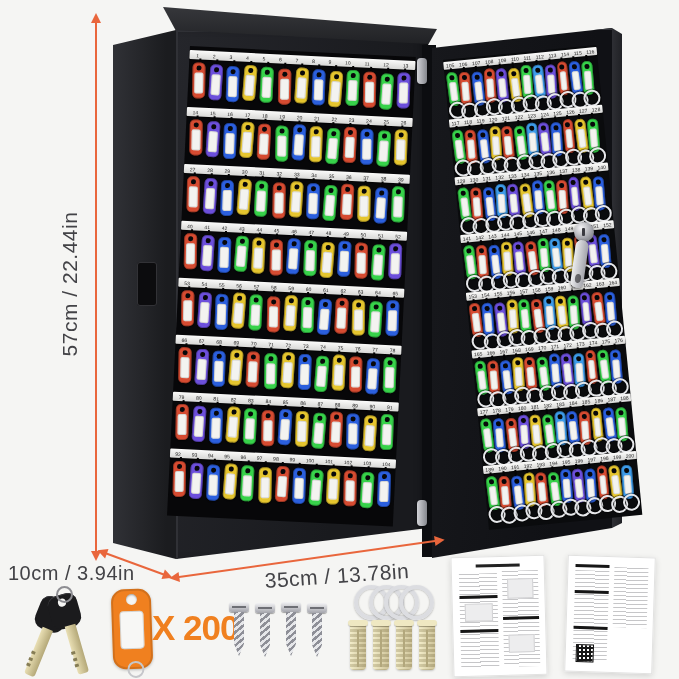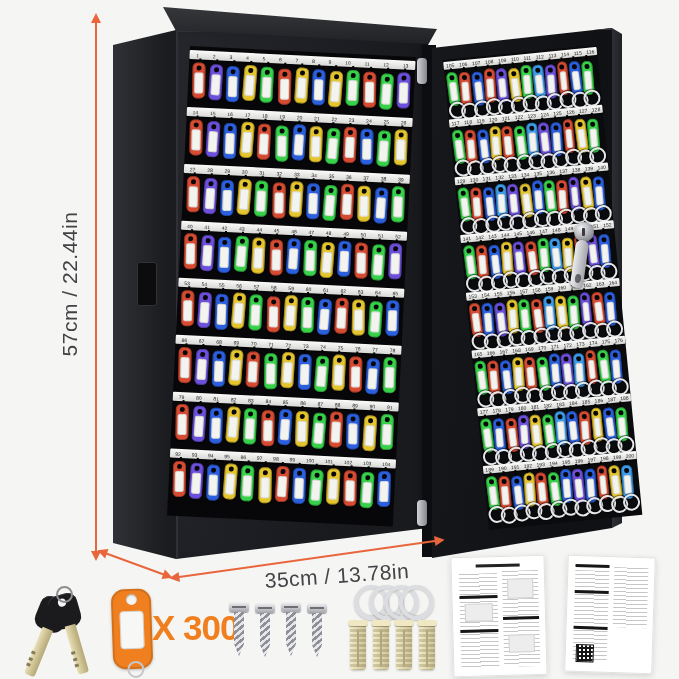--- a/index.html
+++ b/index.html
@@ -886,37 +886,38 @@
   <div class="arrow-d" style="left:176px;top:558px;width:262px;transform:rotate(-8deg);">
     <div class="hd-l"></div>
     <div class="hd-r"></div>
   </div>
   <div class="dim-label" style="left: 237px; top: 564px; width: 200px; text-align: center; font-size: 21px; transform: rotate(-4deg); color: rgb(67, 67, 71);">35cm / 13.78in</div>
 
   <div class="arrow-d" style="left:103px;top:563px;width:64px;transform:rotate(20deg);">
     <div class="hd-l"></div>
     <div class="hd-r"></div>
   </div>
+  <div class="dim-label" style="left: 8px; top: 562px; font-size: 20px; color: rgb(67, 67, 71);">10cm / 3.94in</div>
 
   <div class="key" style="left:28px;top:596px;transform:rotate(22deg);">
     <div class="head"></div>
     <div class="blade"></div>
   </div>
   <div class="key" style="left:56px;top:593px;transform:rotate(-16deg);">
     <div class="head"></div>
     <div class="blade"></div>
   </div>
   <div class="keyring-small" style="left:56px;top:586px;"></div>
 
   <div class="sample-tag" id="sample-tag" style="background: rgb(240, 128, 31);">
     <div class="hole"></div>
     <div class="win"></div>
     <div class="sring"></div>
   </div>
-  <div class="count-label" id="count-label" style="color: rgb(240, 128, 31);">X 300</div>
+  <div class="count-label" id="count-label" style="color: rgb(240, 128, 31);">X 200</div>
 
   <div class="screw" style="left:229px;top:602px;">
       <div class="shead"></div>
       <div class="shaft"></div>
     </div>
   <div class="screw" style="left:255px;top:603px;">
       <div class="shead"></div>
       <div class="shaft"></div>
     </div>
   <div class="screw" style="left:281px;top:602px;">

